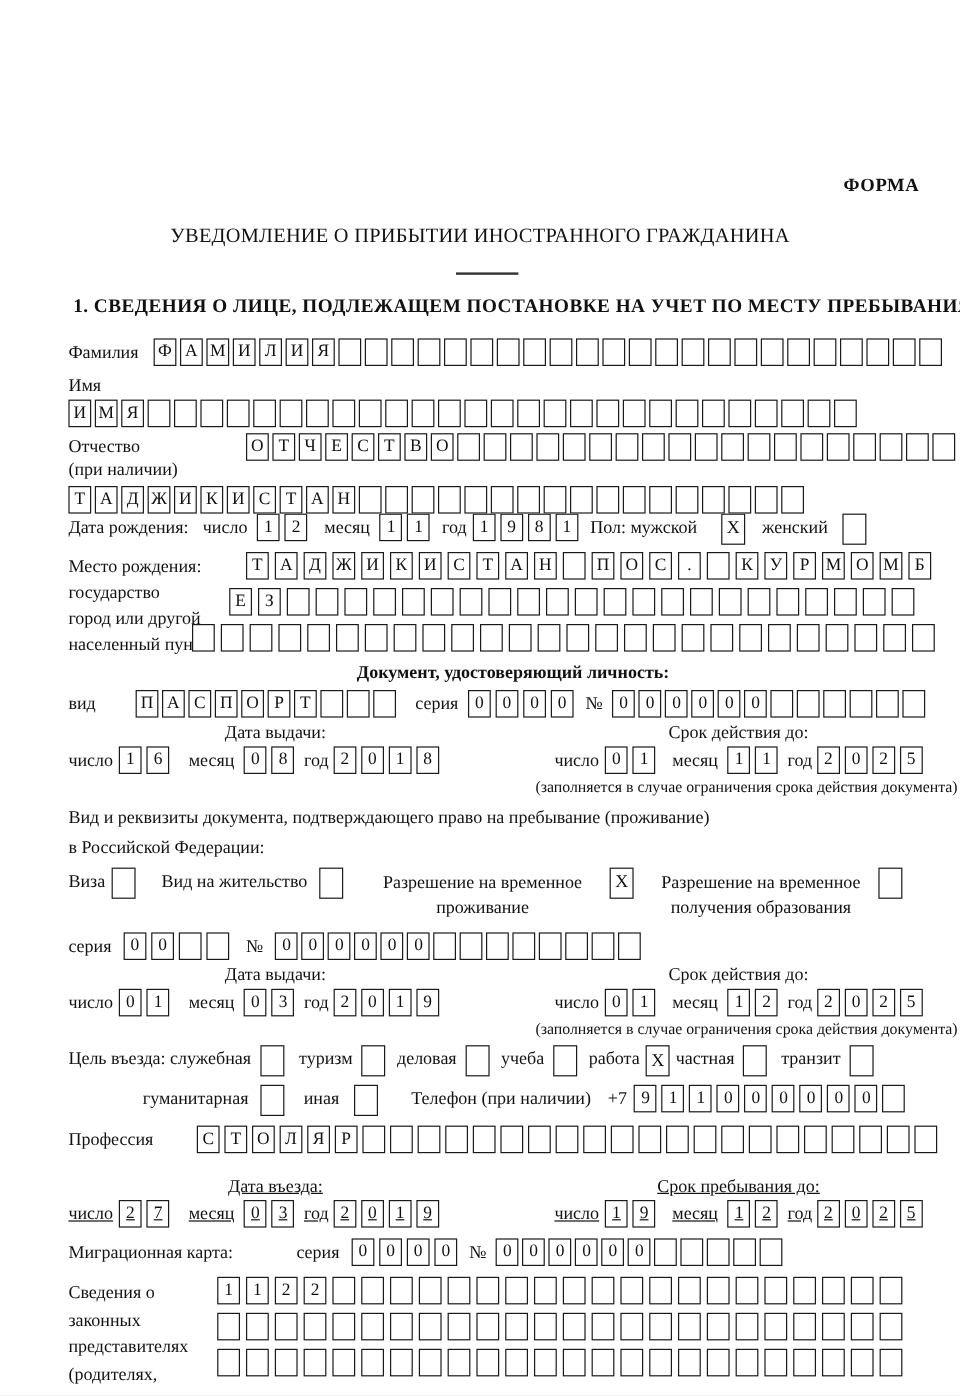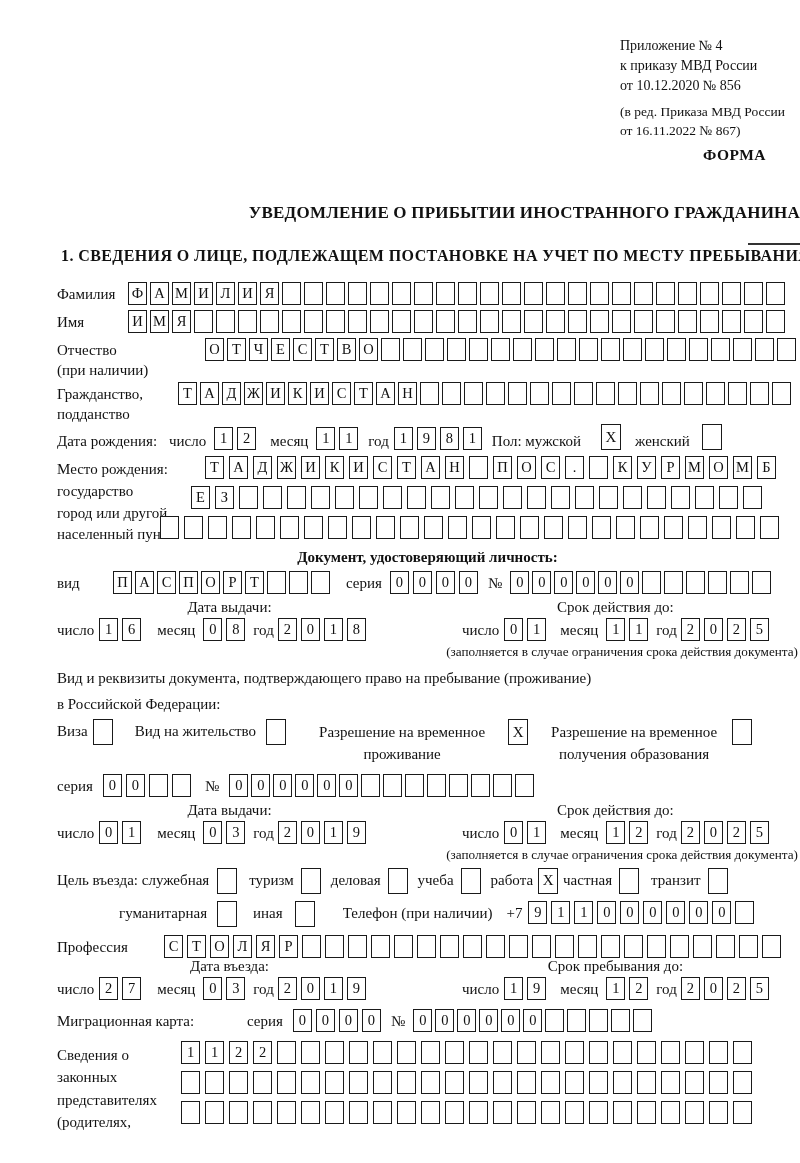--- a/index.html
+++ b/index.html
@@ -11,22 +11,22 @@
     background: #ffffff;
     font-family: "Liberation Serif", serif;
     color: #111;
     overflow: hidden;
   }
   
   .appendix { position:absolute; left:620px; top:36px; font-size:14px; line-height:1.42; }
   .appendix .amend { margin-top:6px; font-size:13.5px; }
   .forma { position:absolute; right:34px; top:146px; font-weight:bold; font-size:15.5px; letter-spacing:.5px; }
   
-  .title { position:absolute; top:183px; left:0; width:100%; text-align:right;
-           font-weight:bold; font-size:17px; line-height:1.6; letter-spacing:.2px;margin-top:16px; }
+  .title { position:absolute; top:183px; left:0; width:100%; text-align:center;
+           font-weight:normal; font-size:17px; line-height:1.6; letter-spacing:.2px; }
   .blank-line { display:inline-block; width:52px; border-bottom:2.5px solid #333; margin-left:12px; vertical-align:baseline; }
   .sec-heading { position:absolute; top:247px; left:61px; font-weight:bold; font-size:16px;
                  letter-spacing:.4px; white-space:nowrap; }
   
   .content { position:absolute; left:57px; top:282px; width:741px; font-size:15px; }
   .row { display:flex; align-items:flex-start; }
   .lbl { flex:none; padding-top:3px; line-height:1.3;font-family:Liberation Serif, serif; }
   .sub { font-size:15px; line-height:1.3; }
   .cells { display:inline-flex; flex:none; gap:3px; }
   .cells.g4 { gap:4px; } .cells.g5 { gap:5px; }
@@ -48,29 +48,20 @@
   .stagger2 { margin-left:-14px; }
   .stagger3 { margin-left:-45px; }
   .bp-rows { display:flex; flex-direction:column; gap:7px; }
   .rep-rows { display:flex; flex-direction:column; gap:7px; }
 </style>
 </head>
 <body>
 
 <div class="page">
 
-  <div class="appendix">
-    <div>Приложение № 4</div>
-    <div>к приказу МВД России</div>
-    <div>от 10.12.2020 № 856</div>
-    <div class="amend">
-      <div>(в ред. Приказа МВД России</div>
-      <div>от 16.11.2022 № 867)</div>
-    </div>
-  </div>
 
   <div class="forma">ФОРМА</div>
 
   <div class="title">
     <div>УВЕДОМЛЕНИЕ О ПРИБЫТИИ ИНОСТРАННОГО ГРАЖДАНИНА</div>
     <div><span class="blank-line"></span></div>
   </div>
 
   <div class="sec-heading">1. СВЕДЕНИЯ О ЛИЦЕ, ПОДЛЕЖАЩЕМ ПОСТАНОВКЕ НА УЧЕТ ПО МЕСТУ ПРЕБЫВАНИЯ</div>
 
@@ -105,21 +96,21 @@
           <span class="cell"></span>
           <span class="cell"></span>
           <span class="cell"></span>
           <span class="cell"></span>
           <span class="cell"></span>
           <span class="cell"></span>
           <span class="cell"></span>
         </div>
     </div>
 
-    <div class="row" style="margin-bottom:5px;">
+    <div class="row" style="margin-bottom:5px;flex-direction:column;">
       <div class="lbl" style="width:71px;">Имя</div>
       <div class="cells">
           <span class="cell">И</span>
           <span class="cell">М</span>
           <span class="cell">Я</span>
           <span class="cell"></span>
           <span class="cell"></span>
           <span class="cell"></span>
           <span class="cell"></span>
           <span class="cell"></span>
@@ -178,24 +169,20 @@
           <span class="cell"></span>
           <span class="cell"></span>
           <span class="cell"></span>
           <span class="cell"></span>
           <span class="cell"></span>
           <span class="cell"></span>
         </div>
     </div>
 
     <div class="row mt2">
-      <div class="lbl" style="width:121px;">
-        <div>Гражданство,</div>
-        <div class="sub">подданство</div>
-      </div>
       <div class="cells">
           <span class="cell">Т</span>
           <span class="cell">А</span>
           <span class="cell">Д</span>
           <span class="cell">Ж</span>
           <span class="cell">И</span>
           <span class="cell">К</span>
           <span class="cell">И</span>
           <span class="cell">С</span>
           <span class="cell">Т</span>
@@ -214,21 +201,21 @@
           <span class="cell"></span>
           <span class="cell"></span>
           <span class="cell"></span>
           <span class="cell"></span>
           <span class="cell"></span>
           <span class="cell"></span>
           <span class="cell"></span>
         </div>
     </div>
 
-    <div class="row" style="margin-bottom:6px; align-items:flex-end;">
+    <div class="row" style="margin-bottom:6px; align-items:flex-start;">
       <div class="dlbl" style="width:112px;">Дата рождения:</div>
       <span class="dlbl" style="margin-right:8px;">число</span>
       <div class="cells g4">
           <span class="cell">1</span>
           <span class="cell">2</span>
         </div>
       <span class="dlbl" style="margin:0 8px 0 14px;">месяц</span>
       <div class="cells g4">
           <span class="cell">1</span>
           <span class="cell">1</span>
@@ -628,21 +615,21 @@
           <span class="cell"></span>
           <span class="cell"></span>
           <span class="cell"></span>
           <span class="cell"></span>
           <span class="cell"></span>
           <span class="cell"></span>
           <span class="cell"></span>
         </div>
     </div>
 
-    <div style="margin-top:0;">
+    <div style="margin-top:20px;text-decoration:underline;">
       <div class="row">
         <div class="datecol" style="width:345px;">
           <div class="datehead">Дата въезда:</div>
           <div class="daterow">
             <span class="dlbl" style="margin-right:5px;">число</span>
             <div class="cells g4">
                 <span class="cell">2</span>
                 <span class="cell">7</span>
               </div>
             <span class="dlbl" style="margin:0 8px 0 16px;">месяц</span>

